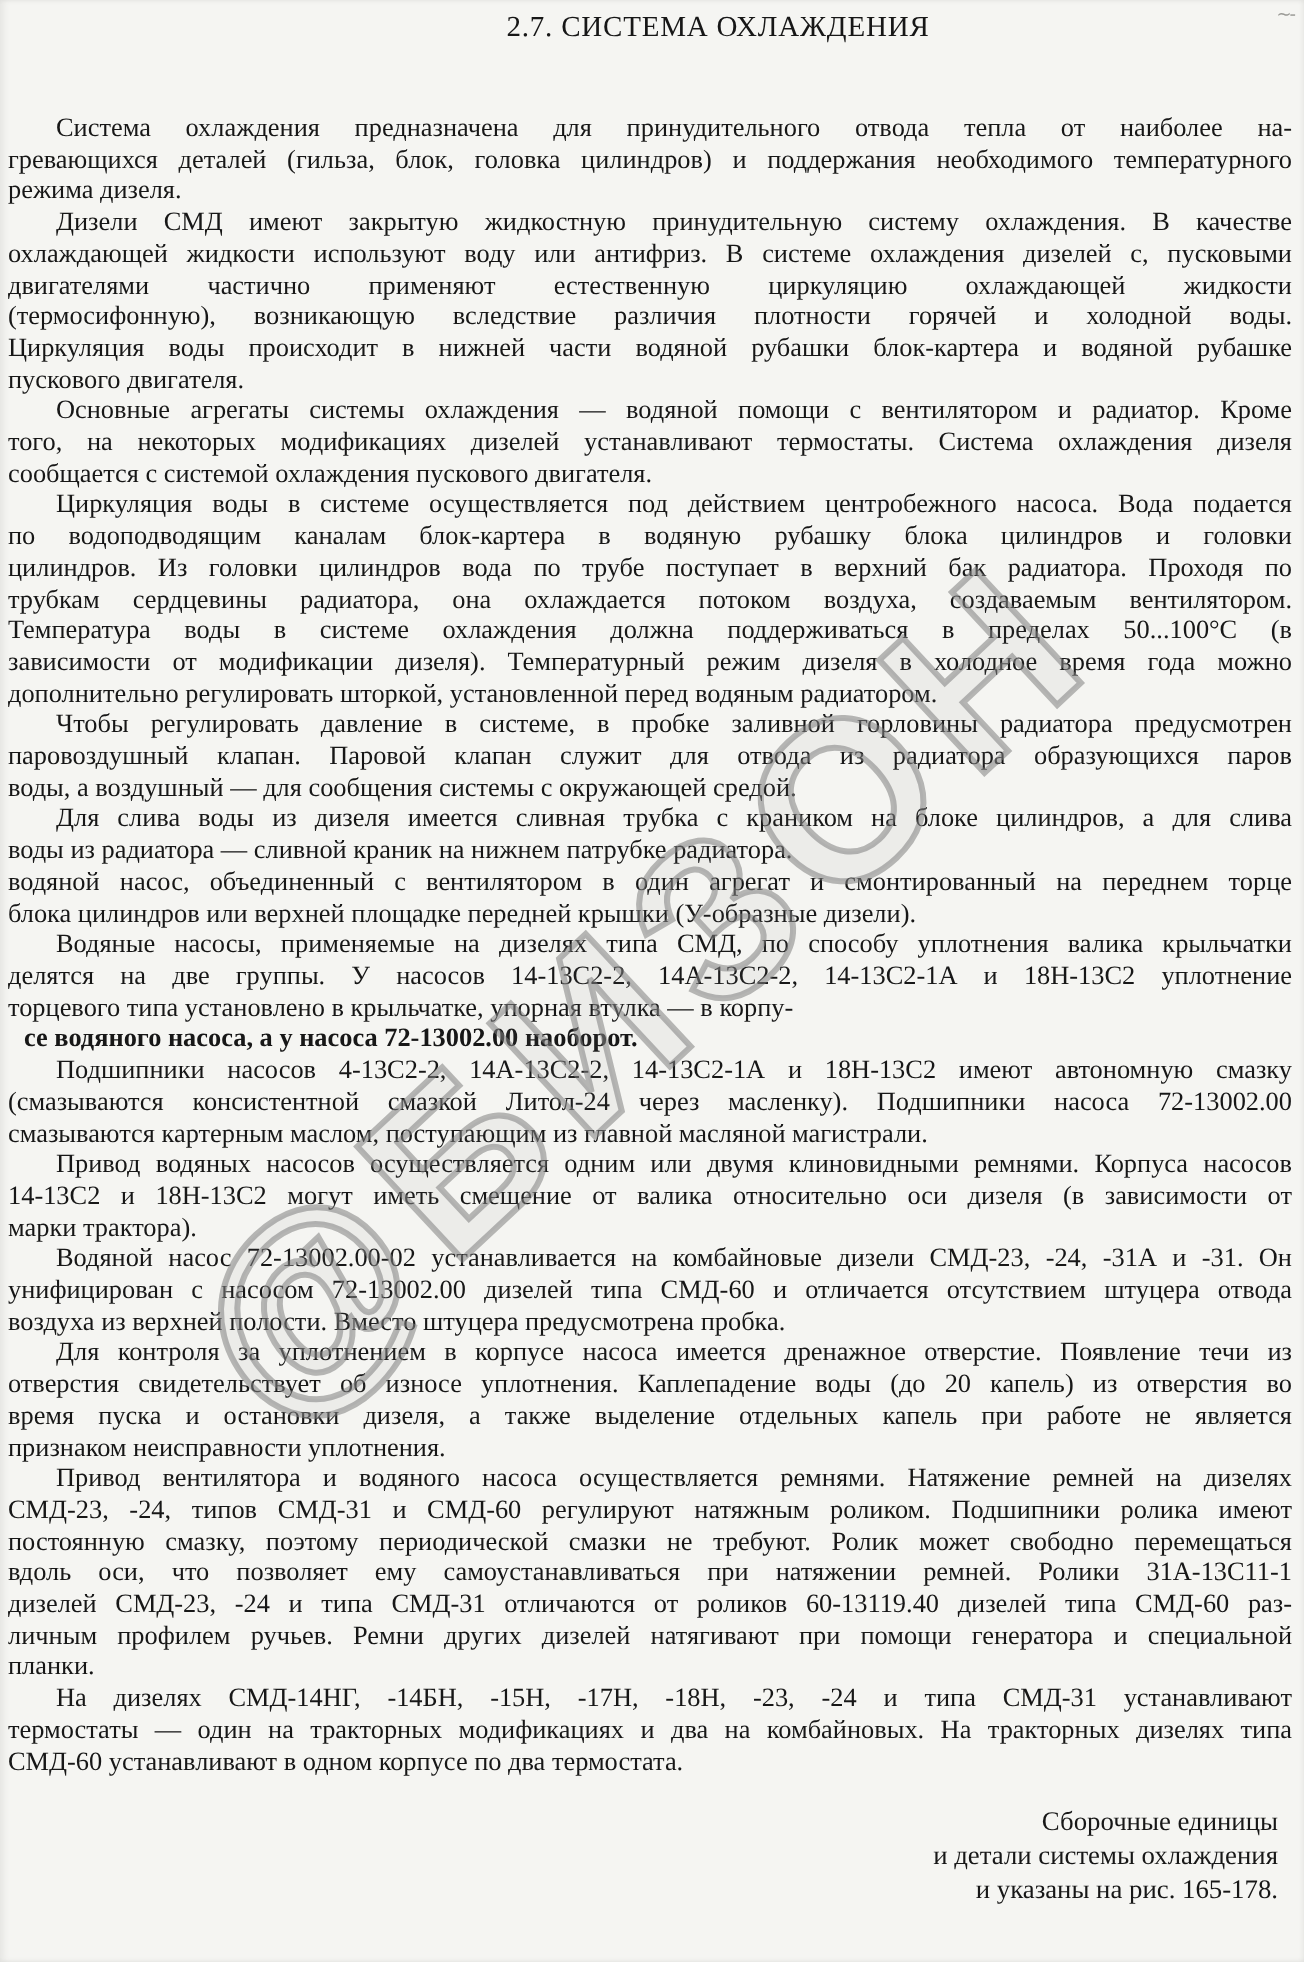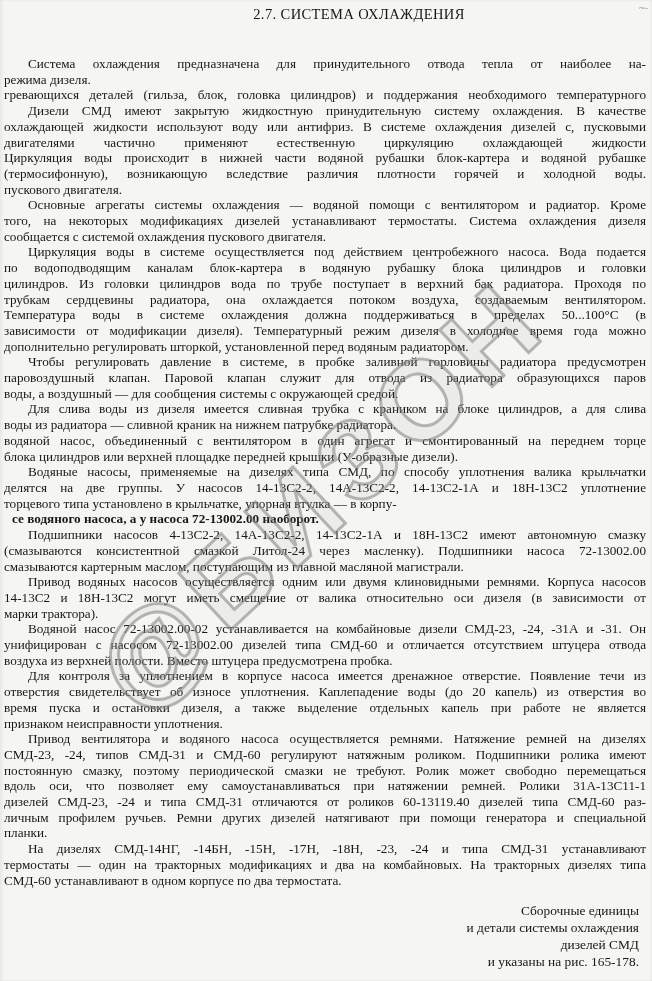--- a/index.html
+++ b/index.html
@@ -78,27 +78,27 @@
 </style>
 </head>
 <body>
 
 <div class="page">
   <div class="title">2.7. СИСТЕМА ОХЛАЖДЕНИЯ</div>
   <span class="artifact">~-</span>
 
   <div class="body-text">
       <div class="line normal">Система охлаждения предназначена для принудительного отвода тепла от наиболее на-</div>
+      <div class="line">гревающихся деталей (гильза, блок, головка цилиндров) и поддержания необходимого температурного</div>
       <div class="line last">режима дизеля.</div>
-      <div class="line">гревающихся деталей (гильза, блок, головка цилиндров) и поддержания необходимого температурного</div>
       <div class="line normal">Дизели СМД имеют закрытую жидкостную принудительную систему охлаждения. В качестве</div>
       <div class="line">охлаждающей жидкости используют воду или антифриз. В системе охлаждения дизелей с, пусковыми</div>
       <div class="line">двигателями частично применяют естественную циркуляцию охлаждающей жидкости</div>
+      <div class="line">(термосифонную), возникающую вследствие различия плотности горячей и холодной воды.</div>
       <div class="line">Циркуляция воды происходит в нижней части водяной рубашки блок-картера и водяной рубашке</div>
-      <div class="line">(термосифонную), возникающую вследствие различия плотности горячей и холодной воды.</div>
       <div class="line last">пускового двигателя.</div>
       <div class="line normal">Основные агрегаты системы охлаждения — водяной помощи с вентилятором и радиатор. Кроме</div>
       <div class="line">того, на некоторых модификациях дизелей устанавливают термостаты. Система охлаждения дизеля</div>
       <div class="line last">сообщается с системой охлаждения пускового двигателя.</div>
       <div class="line normal">Циркуляция воды в системе осуществляется под действием центробежного насоса. Вода подается</div>
       <div class="line">по водоподводящим каналам блок-картера в водяную рубашку блока цилиндров и головки</div>
       <div class="line">цилиндров. Из головки цилиндров вода по трубе поступает в верхний бак радиатора. Проходя по</div>
       <div class="line">трубкам сердцевины радиатора, она охлаждается потоком воздуха, создаваемым вентилятором.</div>
       <div class="line">Температура воды в системе охлаждения должна поддерживаться в пределах 50...100°С (в</div>
       <div class="line">зависимости от модификации дизеля). Температурный режим дизеля в холодное время года можно</div>
@@ -137,16 +137,15 @@
       <div class="line normal">На дизелях СМД-14НГ, -14БН, -15Н, -17Н, -18Н, -23, -24 и типа СМД-31 устанавливают</div>
       <div class="line">термостаты — один на тракторных модификациях и два на комбайновых. На тракторных дизелях типа</div>
       <div class="line last">СМД-60 устанавливают в одном корпусе по два термостата.</div>
     </div>
 
   <div class="watermark">@БИЗОН</div>
 
   <div class="footnote">
     <div class="fn-line">Сборочные единицы</div>
     <div class="fn-line">и детали системы охлаждения</div>
-    <div class="fn-line">дизелей СМД</div>
     <div class="fn-line">и указаны на рис. 165-178.</div>
   </div>
 </div>
 
 </body></html>

